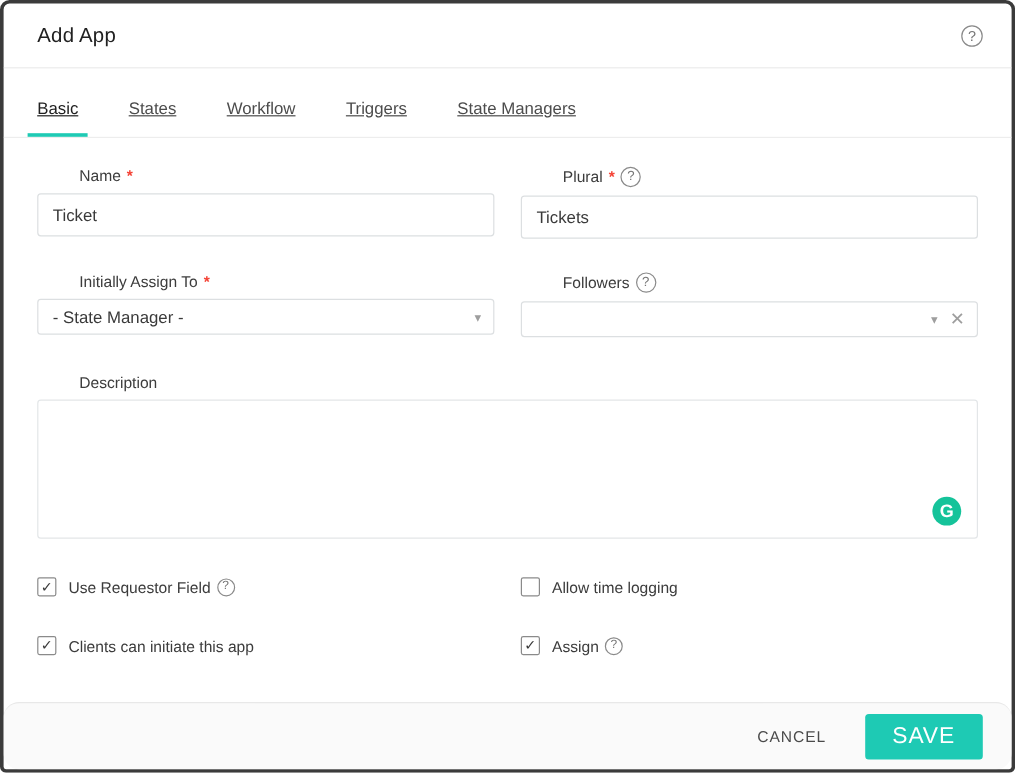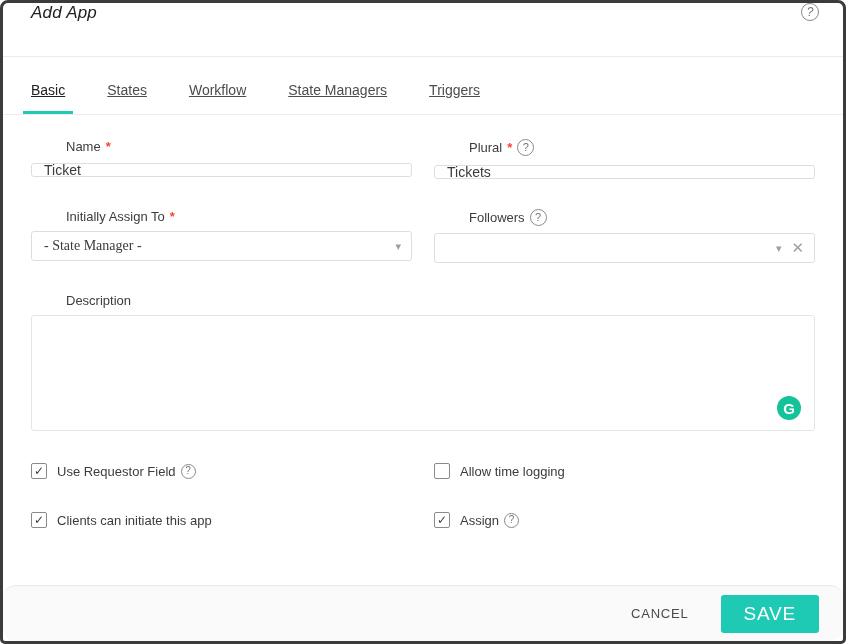--- a/index.html
+++ b/index.html
@@ -13,24 +13,23 @@
     width: 846px; height: 644px;
     background: #fff;
     border: 3px solid #3b3b3b;
     border-radius: 8px 8px 5px 5px;
     display: flex; flex-direction: column;
     overflow: hidden;
   }
   
   .header {
     height: 54px; flex: 0 0 54px;
-    display: flex; align-items: flex-start;
+    display: flex; align-items: center;
     padding: 0 24px 0 28px;
     border-bottom: 1px solid #ebebeb;
-    font-style: italic;
   }
   .title { font-size: 17px; font-weight: 500; color: #212121; letter-spacing: 0.2px; }
   .help-circle {
     width: 17px; height: 17px; border: 1.4px solid #8a8a8a; border-radius: 50%;
     color: #757575; font-size: 11px; font-weight: 500;
     display: inline-flex; align-items: center; justify-content: center;
     line-height: 1;
   }
   .header .help-circle { margin-left: auto; width: 18px; height: 18px; font-size: 12px; cursor: pointer; }
   
@@ -50,30 +49,30 @@
   .tab.active { color: #212121; border-bottom-color: var(--accent); }
   
   .content { flex: 1 1 auto; padding: 24px 28px 0 28px; }
   .grid2 { display: grid; grid-template-columns: 1fr 1fr; column-gap: 22px; }
   .field-label {
     font-size: 13px; color: #3c3c3c; font-weight: 500;
     margin-bottom: 7px; display: flex; align-items: center; gap: 5px; margin-left: 35px;
   }
   .asterisk { color: var(--red); font-weight: 700; }
   .text-input {
-    width: 100%; height: 14px;
+    width: 100%; height: 36px;
     border: 1px solid #dcdfe1; border-radius: 3px;
     padding: 0 12px; font-size: 14px; color: #3a3a3a;
     font-family: inherit; outline: none; background: #fff;
   }
   .select {
     width: 100%; height: 30px;
     border: 1px solid #dcdfe1; border-radius: 3px;
     padding: 0 10px 0 12px; font-size: 14px; color: #3a3a3a;
-    display: flex; align-items: center; background: #fff; cursor: pointer; font-family: Liberation Serif, serif;
+    display: flex; align-items: center; background: #fff; cursor: pointer;
   }
   .select .select-value { flex: 1 1 auto; }
   .caret { color: #9e9e9e; font-size: 11px; margin-left: 6px; }
   .clear-x { color: #9e9e9e; font-size: 15px; margin-left: 10px; cursor: pointer; line-height: 1; }
   .row-gap { height: 28px; }
   .desc-wrap { position: relative; margin-top: 2px; }
   .textarea {
     width: 100%; height: 116px;
     border: 1px solid #e3e6e8; border-radius: 3px;
     padding: 8px 12px; font-size: 14px; color: #3a3a3a;
@@ -125,22 +124,22 @@
 
   <div class="header">
     <span class="title">Add App</span>
     <span class="help-circle">?</span>
   </div>
 
   <div class="tabbar">
     <div class="tab active">Basic</div>
     <div class="tab">States</div>
     <div class="tab">Workflow</div>
+    <div class="tab">Triggers</div>
     <div class="tab">State Managers</div>
-    <div class="tab">Triggers</div>
   </div>
 
   <div class="content">
 
     <div class="grid2">
       <div>
         <div class="field-label">
           <span>Name</span>
             <span class="asterisk">*</span>
         </div>

